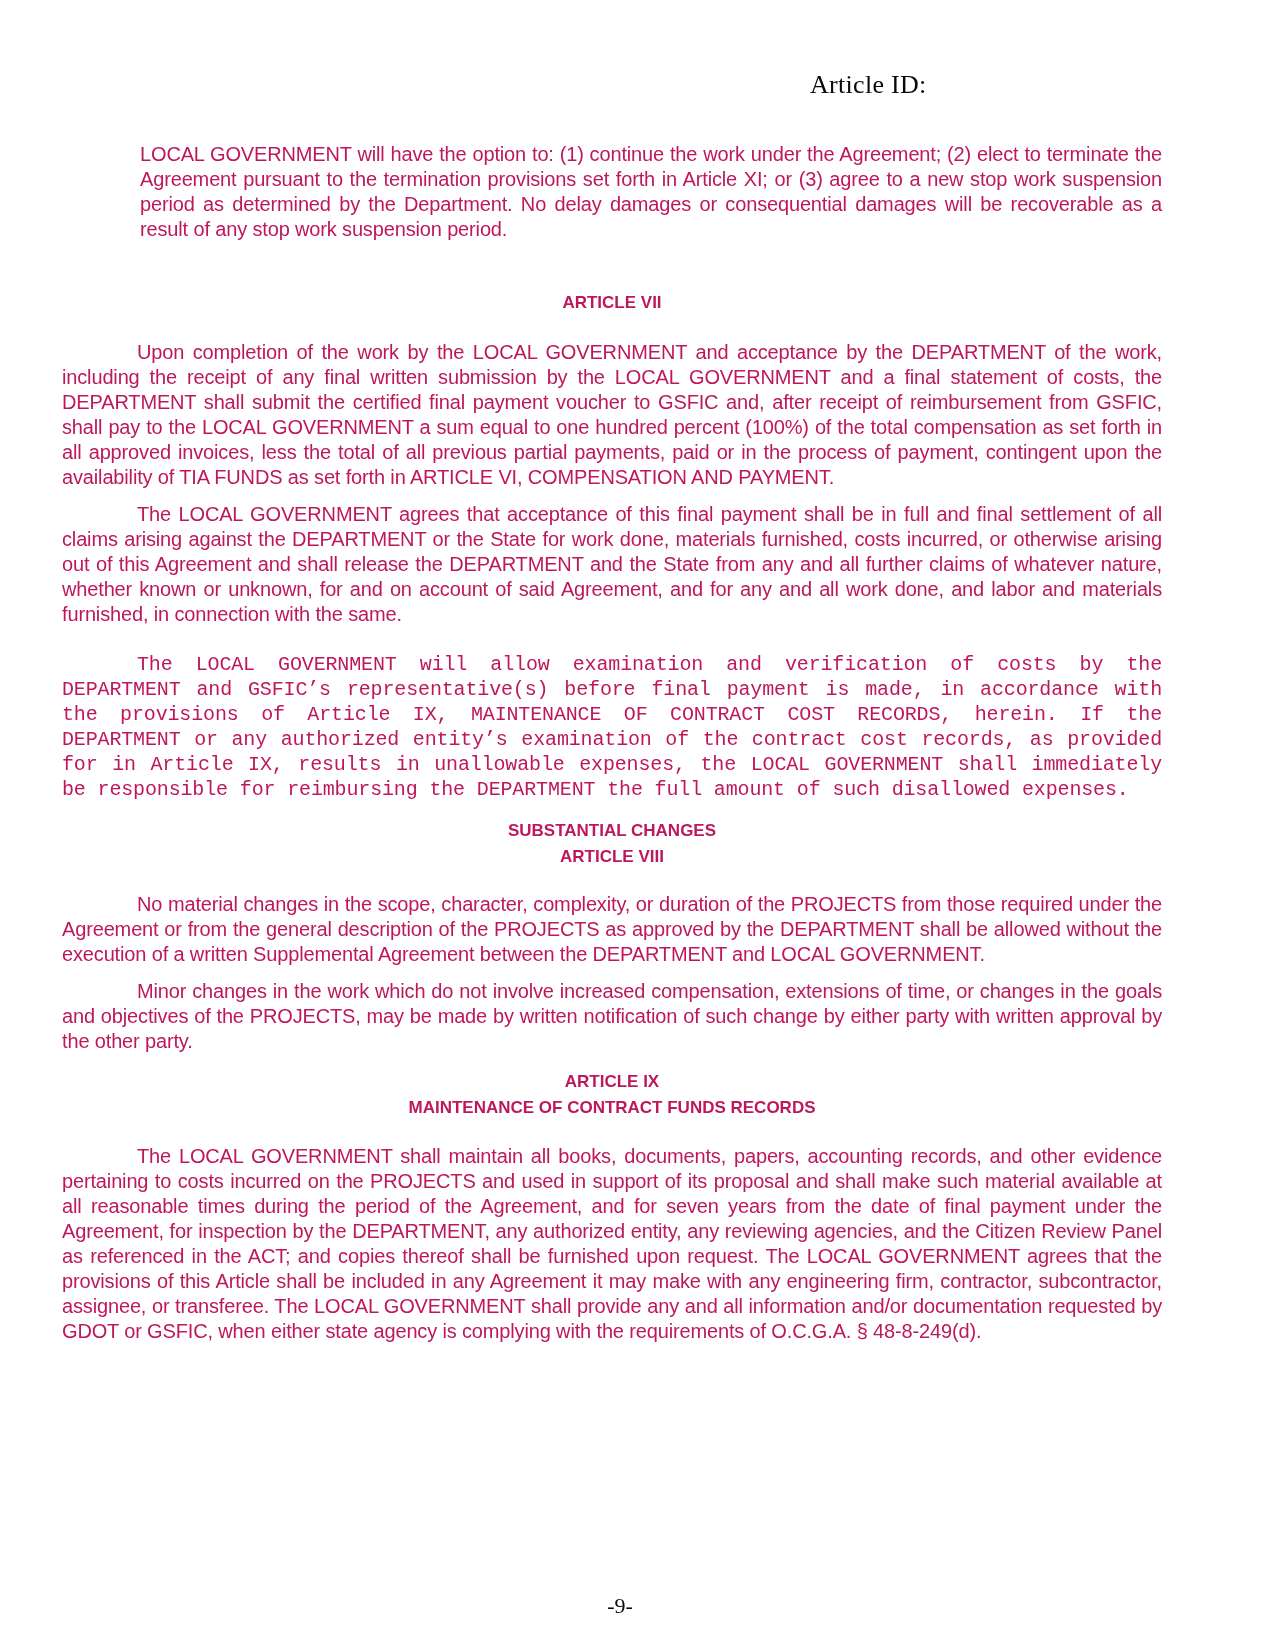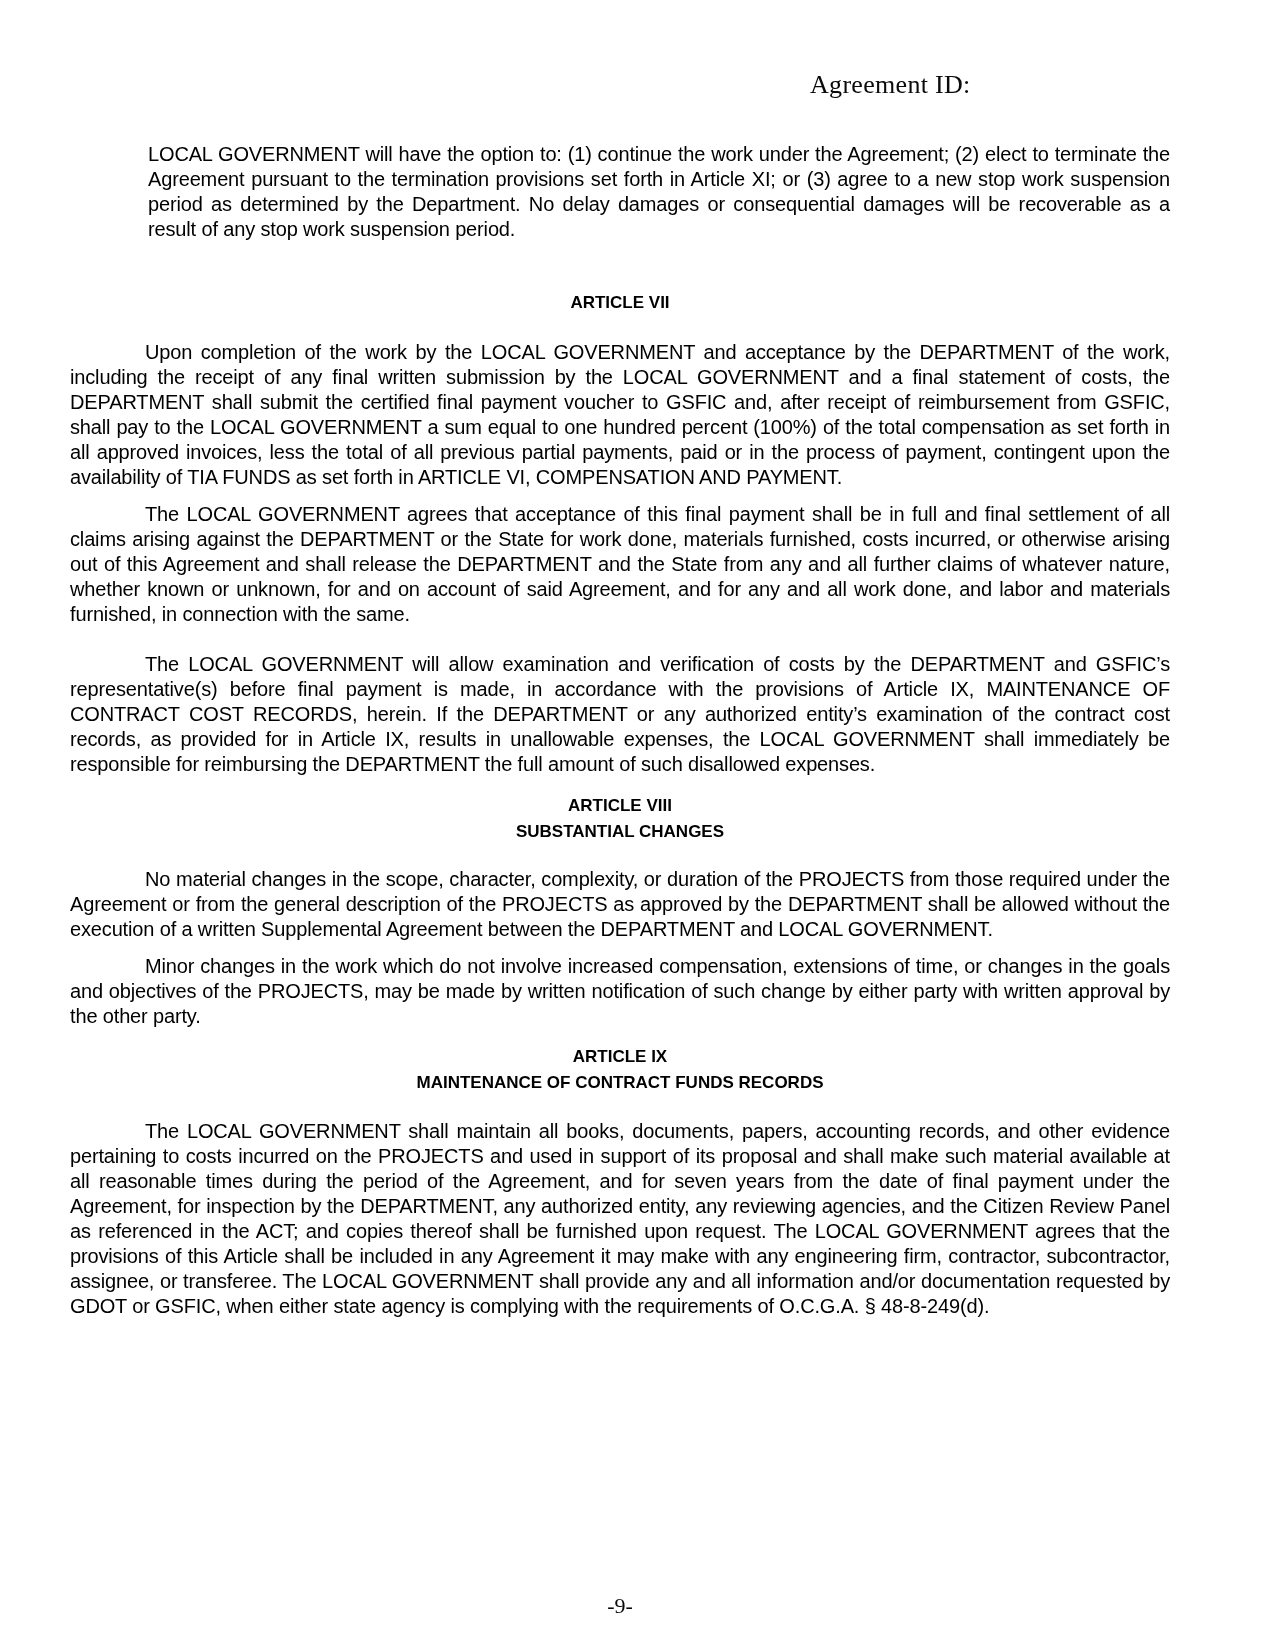--- a/index.html
+++ b/index.html
@@ -20,28 +20,28 @@
     position: absolute;
     left: 810px;
     top: 70px;
     font-family: "Liberation Serif", serif;
     font-size: 26px;
     letter-spacing: 0.3px;
     color: #0a0a0a;
   }
   .content {
     position: absolute;
-    left: 70px;
+    left: 62px;
     top: 0;
     width: 1100px;
     font-size: 20px;
     line-height: 25px;
     letter-spacing: -0.15px;
     text-align: justify;
-    color: #000000;
+    color: #be185d;
   }
   .content p {
     margin: 0;
   }
   .intro-para {
     margin-top: 142px !important;
     margin-left: 78px !important;
   }
   .body-para {
     text-indent: 75px;
@@ -49,21 +49,21 @@
   .article-heading {
     text-align: center;
     font-weight: bold;
     font-size: 17px;
     line-height: 26px;
     letter-spacing: 0;
   }
   .mt-h7 { margin-top: 48px; }
   .mt-pA { margin-top: 24px !important; }
   .mt-pB { margin-top: 12px !important; }
-  .mt-pC { margin-top: 25px !important; }
+  .mt-pC { margin-top: 25px !important; font-family: Liberation Mono, monospace; }
   .mt-h8 { margin-top: 16px; }
   .mt-pD { margin-top: 22px !important; }
   .mt-pE { margin-top: 12px !important; }
   .mt-h9 { margin-top: 15px; }
   .mt-pF { margin-top: 23px !important; }
   .page-number {
     position: absolute;
     top: 1593px;
     left: 70px;
     width: 1100px;
@@ -71,39 +71,39 @@
     font-family: "Liberation Serif", serif;
     font-size: 22px;
     color: #0a0a0a;
   }
 </style>
 </head>
 <body>
 
 <div class="page">
 
-  <div class="contract-id">Agreement ID:</div>
+  <div class="contract-id">Article ID:</div>
 
   <div class="content">
 
     <p class="intro-para">LOCAL GOVERNMENT will have the option to:  (1) continue the work under the Agreement; (2) elect to terminate the Agreement pursuant to the termination provisions set forth in Article XI; or (3) agree to a new stop work suspension period as determined by the Department.  No delay damages or consequential damages will be recoverable as a result of any stop work suspension period.</p>
 
     <div class="article-heading mt-h7">
       <div>ARTICLE VII</div>
     </div>
 
     <p class="body-para mt-pA">Upon completion of the work by the LOCAL GOVERNMENT and acceptance by the DEPARTMENT of the work, including the receipt of any final written submission by the LOCAL GOVERNMENT and a final statement of costs, the DEPARTMENT shall submit the certified final payment voucher to GSFIC and, after receipt of reimbursement from GSFIC, shall pay to the LOCAL GOVERNMENT a sum equal to one hundred percent (100%) of the total compensation as set forth in all approved invoices, less the total of all previous partial payments, paid or in the process of payment, contingent upon the availability of TIA FUNDS as set forth in ARTICLE VI, COMPENSATION AND PAYMENT.</p>
 
     <p class="body-para mt-pB">The LOCAL GOVERNMENT agrees that acceptance of this final payment shall be in full and final settlement of all claims arising against the DEPARTMENT or the State for work done, materials furnished, costs incurred, or otherwise arising out of this Agreement and shall release the DEPARTMENT and the State from any and all further claims of whatever nature, whether known or unknown, for and on account of said Agreement, and for any and all work done, and labor and materials furnished, in connection with the same.</p>
 
     <p class="body-para mt-pC">The LOCAL GOVERNMENT will allow examination and verification of costs by the DEPARTMENT and GSFIC’s representative(s) before final payment is made, in accordance with the provisions of Article IX, MAINTENANCE OF CONTRACT COST RECORDS, herein.  If the DEPARTMENT or any authorized entity’s examination of the contract cost records, as provided for in Article IX, results in unallowable expenses, the LOCAL GOVERNMENT shall immediately be responsible for reimbursing the DEPARTMENT the full amount of such disallowed expenses.</p>
 
     <div class="article-heading mt-h8">
+      <div>SUBSTANTIAL CHANGES</div>
       <div>ARTICLE VIII</div>
-      <div>SUBSTANTIAL CHANGES</div>
     </div>
 
     <p class="body-para mt-pD">No material changes in the scope, character, complexity, or duration of the PROJECTS from those required under the Agreement or from the general description of the PROJECTS as approved by the DEPARTMENT shall be allowed without the execution of a written Supplemental Agreement between the DEPARTMENT and LOCAL GOVERNMENT.</p>
 
     <p class="body-para mt-pE">Minor changes in the work which do not involve increased compensation, extensions of time, or changes in the goals and objectives of the PROJECTS, may be made by written notification of such change by either party with written approval by the other party.</p>
 
     <div class="article-heading mt-h9">
       <div>ARTICLE IX</div>
       <div>MAINTENANCE OF CONTRACT FUNDS RECORDS</div>
     </div>

